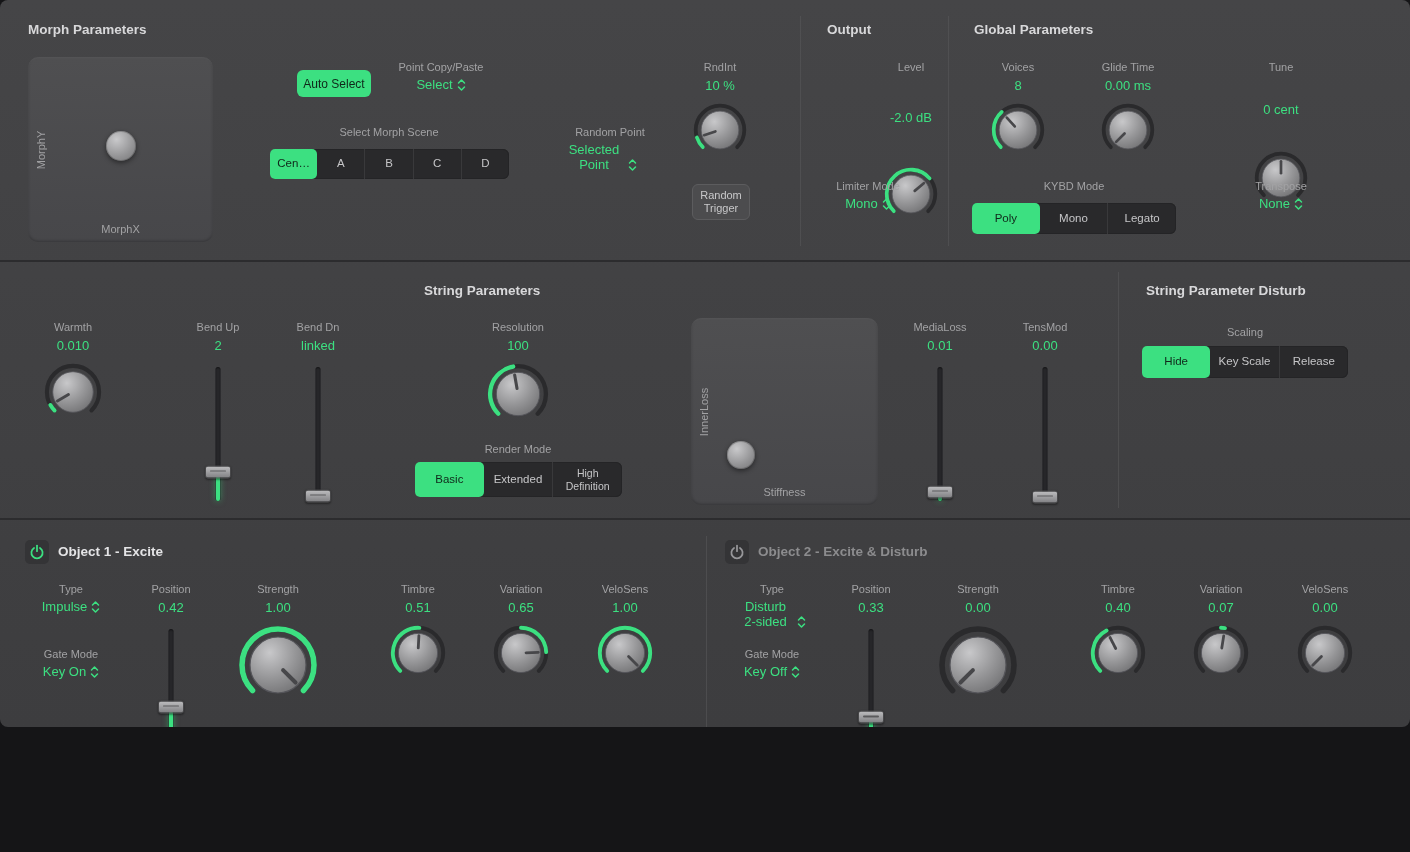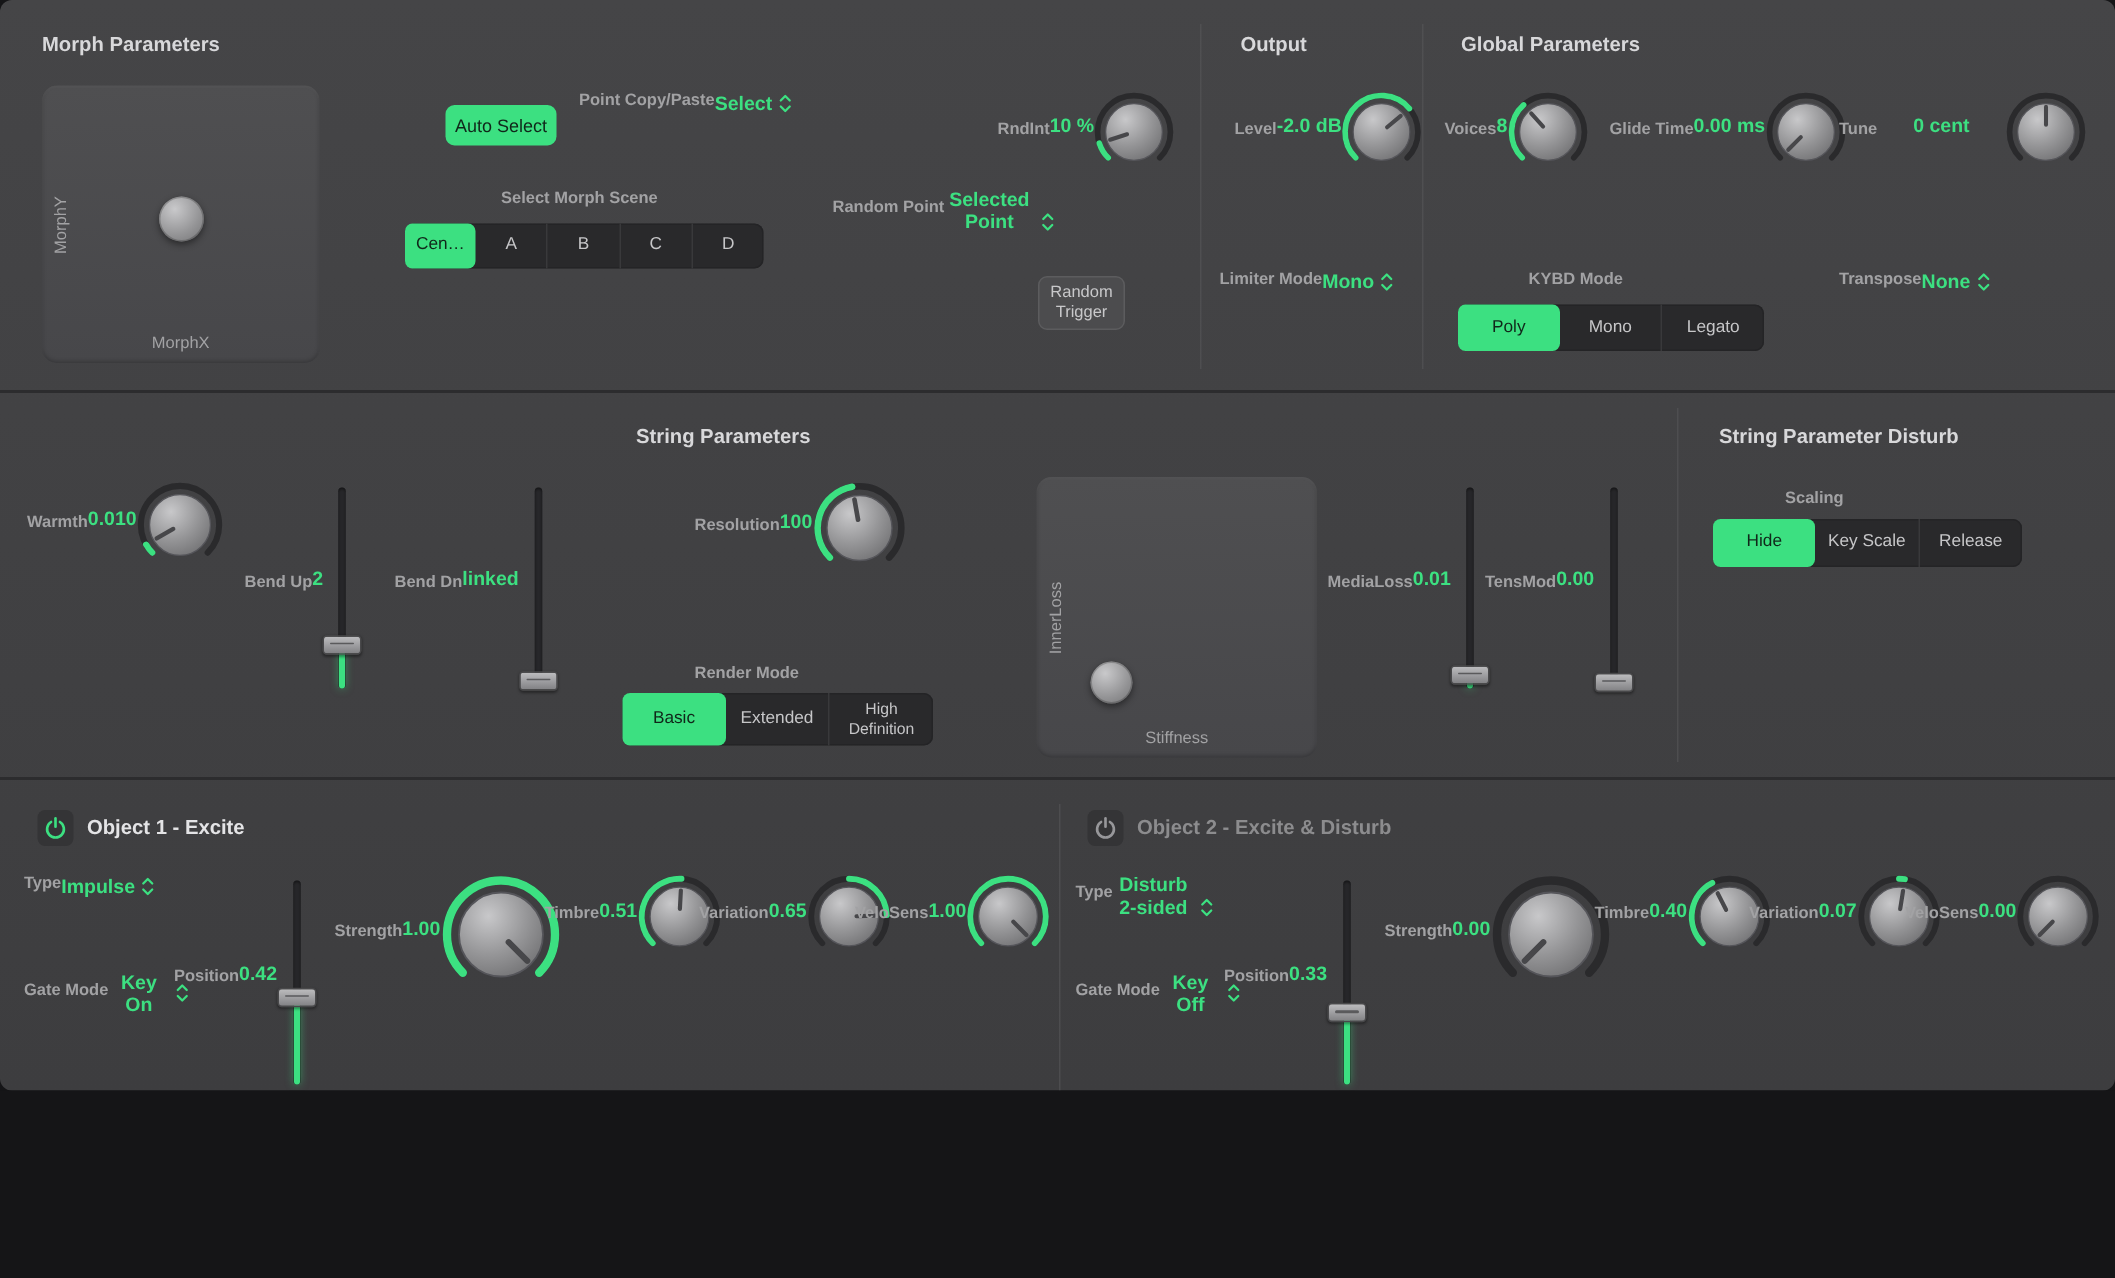--- a/index.html
+++ b/index.html
@@ -2,21 +2,21 @@
 <html><head>
 <meta charset="utf-8">
 <style>
   html,body{margin:0;padding:0;background:#151517;}
   #app{position:relative;width:1410px;height:727px;background:linear-gradient(#454547,#3d3d3f);
        border-radius:8px;overflow:hidden;font-family:"Liberation Sans",sans-serif;
        -webkit-font-smoothing:antialiased;}
   .section-title{position:absolute;color:#d8d8da;font-size:13.5px;font-weight:bold;white-space:nowrap;}
   .lbl{color:#a2a2a4;font-size:11px;white-space:nowrap;}
   .val{color:#3ce081;font-size:13px;white-space:nowrap;}
-  .ctl{position:absolute;display:flex;align-items:center;width:110px;font-weight:bold;}
+  .ctl{position:absolute;display:flex;flex-direction:column;align-items:center;width:110px;}
   .ctl .lbl{margin-bottom:5px;}
   .ctl .val{margin-bottom:10px;min-height:15px;}
   .knob{line-height:0;}
   
   .dd{display:inline-flex;align-items:center;gap:4px;color:#3ce081;font-size:13px;cursor:default;}
   .dd .ddtxt{text-align:center;line-height:1.15;}
   .dd2{align-items:flex-end;}
   .dd2 .ddtxt{white-space:normal;}
   .chev{flex:none;margin-bottom:1px;}
   
@@ -127,21 +127,21 @@
           <circle cx="50" cy="50" r="35" fill="url(#kg0)" stroke="#55555a" stroke-width="1.5"></circle>
           <path d="M 18.18019484660536 81.81980515339464 A 45 45 0 0 1 7.202456766718086 63.905764746872634" fill="none" stroke="#3ce081" stroke-width="7" stroke-linecap="round"></path>
           <path d="M 41.44049135334362 52.78115294937453 L 20.517247994850237 59.57952682562337" fill="none" stroke="#47474a" stroke-width="5" stroke-linecap="round"></path>
         </svg></div>
   </div>
   <div class="dbtn" style="left:692px;top:184px;width:56px;height:34px;">Random Trigger</div>
 
   <div class="vdiv" style="left:800px;top:16px;height:230px;"></div>
 
   <div class="section-title" style="left:827px;top:22px;">Output</div>
-  <div class="ctl" style="left:823px;top:61px;">
+  <div class="ctl" style="left:856px;top:61px;gap:32px;">
     <span class="lbl">Level</span>
     <span class="val">-2.0 dB</span>
     <div class="knob"><svg width="54" height="54" viewBox="0 0 100 100">
           <path d="M 18.18019484660536 81.81980515339464 A 45 45 0 1 1 81.81980515339464 81.81980515339464" fill="none" stroke="#2a2a2c" stroke-width="7" stroke-linecap="round"></path>
           <defs>
             <radialGradient id="kg1" cx="35%" cy="28%" r="85%">
               <stop offset="0%" stop-color="#c8c8ca"></stop>
               <stop offset="55%" stop-color="#959597"></stop>
               <stop offset="100%" stop-color="#6e6e70"></stop>
             </radialGradient>

